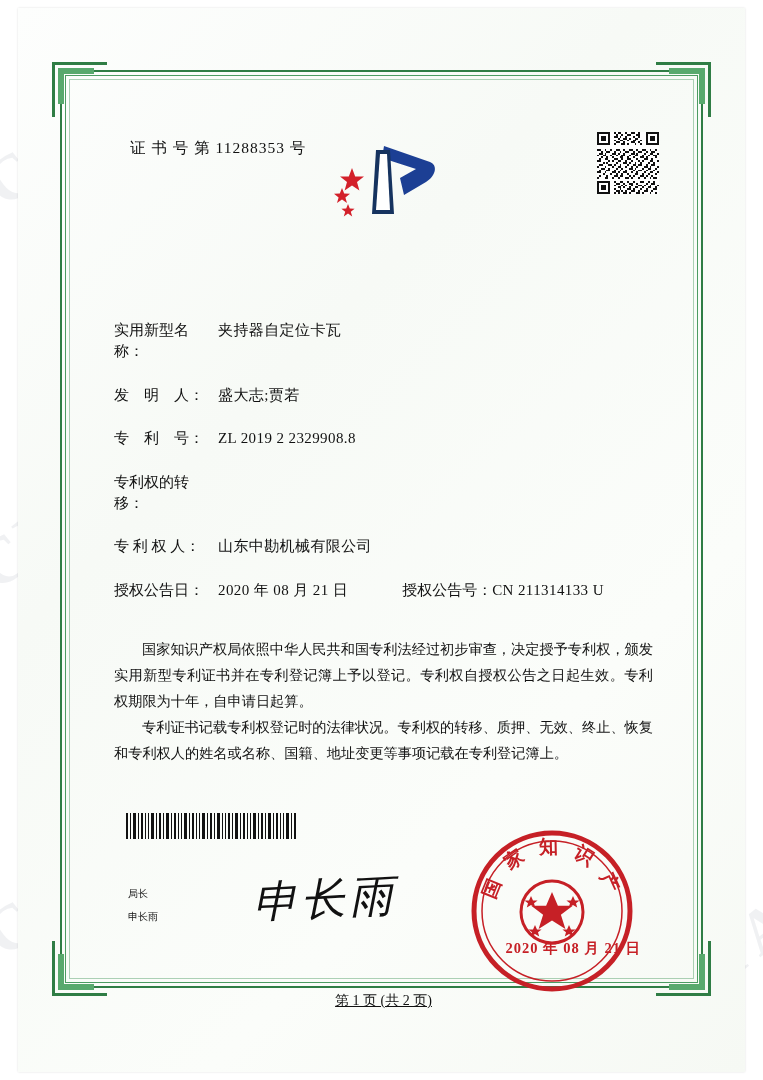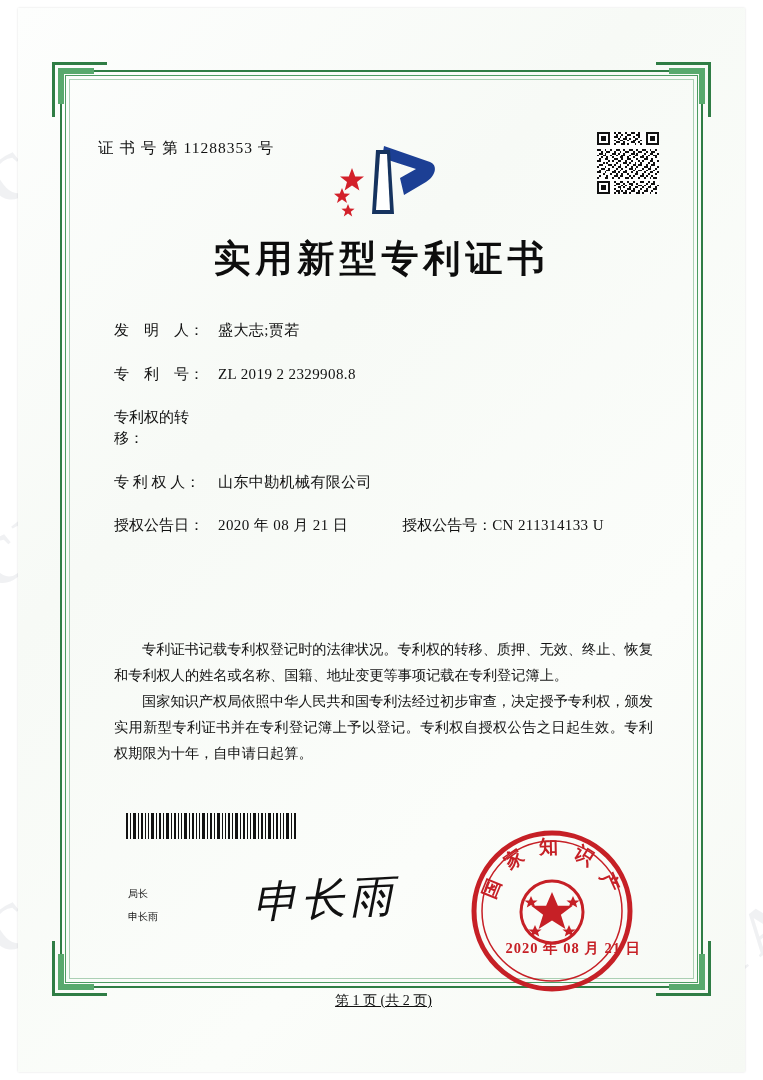--- a/index.html
+++ b/index.html
@@ -100,21 +100,21 @@
 
   
   .content {
     position: absolute;
     left: 0; top: 0; right: 0; bottom: 0;
     z-index: 3;
   }
 
   .cert-no {
     position: absolute;
-    left: 80px;
+    left: 112px;
     top: 130px;
     font-size: 15.5px;
     letter-spacing: 1px;
     color: #111;
   }
 
   .qr {
     position: absolute;
     right: 86px;
     top: 124px;
@@ -548,24 +548,27 @@
         <path d="M68 14 L75 14 L78 70 L64 70 Z" fill="#ffffff"></path>
 
         <g fill="#d3202a">
           <polygon points="40,28 43.2,36.4 52,36.6 45,42 47.4,50.6 40,45.4 32.6,50.6 35,42 28,36.6 36.8,36.4"></polygon>
           <polygon points="30,48 32.2,53.6 38,53.8 33.4,57.4 35,63 30,59.6 25,63 26.6,57.4 22,53.8 27.8,53.6"></polygon>
           <polygon points="36,64 37.8,68.6 42.6,68.8 38.8,71.8 40.2,76.4 36,73.6 31.8,76.4 33.2,71.8 29.4,68.8 34.2,68.6"></polygon>
         </g>
       </svg>
     </div>
 
-    <div class="doc-title">实用新型专利证书</div>
 
     <div class="fields">
 
+      <div class="field-row">
+        <div class="field-label">实用新型名称：</div>
+        <div class="field-value">夹持器自定位卡瓦</div>
+      </div>
 
       <div class="field-row">
         <div class="field-label">发　明　人：</div>
         <div class="field-value">盛大志;贾若</div>
       </div>
 
       <div class="field-row">
         <div class="field-label">专　利　号：</div>
         <div class="field-value">ZL 2019 2 2329908.8</div>
       </div>
@@ -583,22 +586,22 @@
       <div class="field-row split">
         <div class="field-label">授权公告日：</div>
         <div class="field-value">2020 年 08 月 21 日</div>
         <div class="field-right-label">授权公告号：</div>
         <div class="field-right-value">CN 211314133 U</div>
       </div>
 
     </div>
 
     <div class="paragraphs">
+      <p>国家知识产权局依照中华人民共和国专利法经过初步审查，决定授予专利权，颁发实用新型专利证书并在专利登记簿上予以登记。专利权自授权公告之日起生效。专利权期限为十年，自申请日起算。</p>
       <p>专利证书记载专利权登记时的法律状况。专利权的转移、质押、无效、终止、恢复和专利权人的姓名或名称、国籍、地址变更等事项记载在专利登记簿上。</p>
-      <p>国家知识产权局依照中华人民共和国专利法经过初步审查，决定授予专利权，颁发实用新型专利证书并在专利登记簿上予以登记。专利权自授权公告之日起生效。专利权期限为十年，自申请日起算。</p>
     </div>
 
     <div class="barcode">
       <svg viewBox="0 0 170 26" width="170" height="26" shape-rendering="crispEdges">
         <rect width="170" height="26" fill="none"></rect>
         <g fill="#111">
           <rect x="0" y="0" width="2" height="26"></rect>
             <rect x="4" y="0" width="1" height="26"></rect>
           <rect x="7" y="0" width="3" height="26"></rect>
             <rect x="12" y="0" width="1" height="26"></rect>

